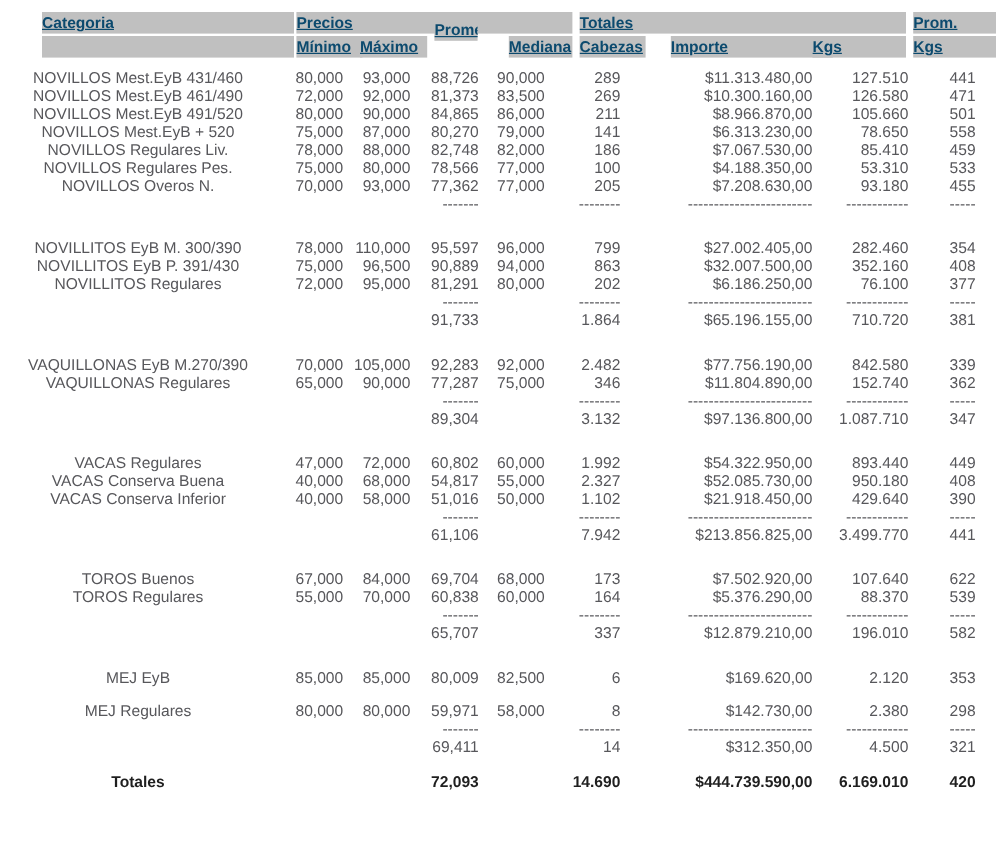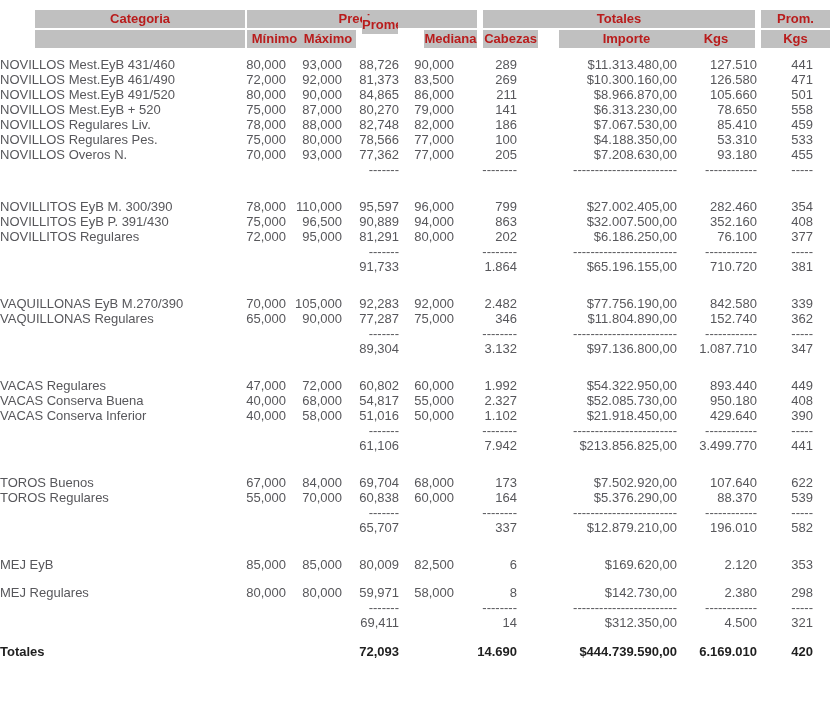--- a/index.html
+++ b/index.html
@@ -1,23 +1,23 @@
 <!DOCTYPE html>
 <html><head>
 <meta charset="utf-8">
 <style>
   html,body{margin:0;padding:0;background:#fff;}
   .page{position:relative;width:838px;height:721px;background:#fff;overflow:hidden;
         font-family:"Liberation Sans",sans-serif;}
-  .hb{position:absolute;height:18px;background:#c0c0c0;color:#b91c1c;font-weight:bold;
-      font-size:13px;line-height:18px;text-align:center;white-space:nowrap;overflow:hidden;}
+  .hb{position:absolute;height:18px;background:#c0c0c0;color:#0c4a6e;font-weight:bold;
+      font-size:13px;line-height:18px;white-space:nowrap;overflow:hidden;text-decoration:underline;}
   table.rep{position:absolute;left:0;top:57px;width:838px;border-collapse:collapse;table-layout:fixed;}
   table.rep td{padding:0;height:15px;line-height:15px;font-size:13px;color:#57575b;
       white-space:nowrap;overflow:hidden;vertical-align:top;}
-  td.cat{padding-left:18px;text-align:left;}
+  td.cat{padding-left:18px;text-align:center;}
   td.n{text-align:right;}
   tr.sp td{height:22px;}
   tr.spm td{height:13px;}
   tr.spt td{height:14px;}
   tr.totals td{font-weight:bold;color:#1f1f1f;}
 </style>
 </head>
 <body>
 
 <div class="page">

